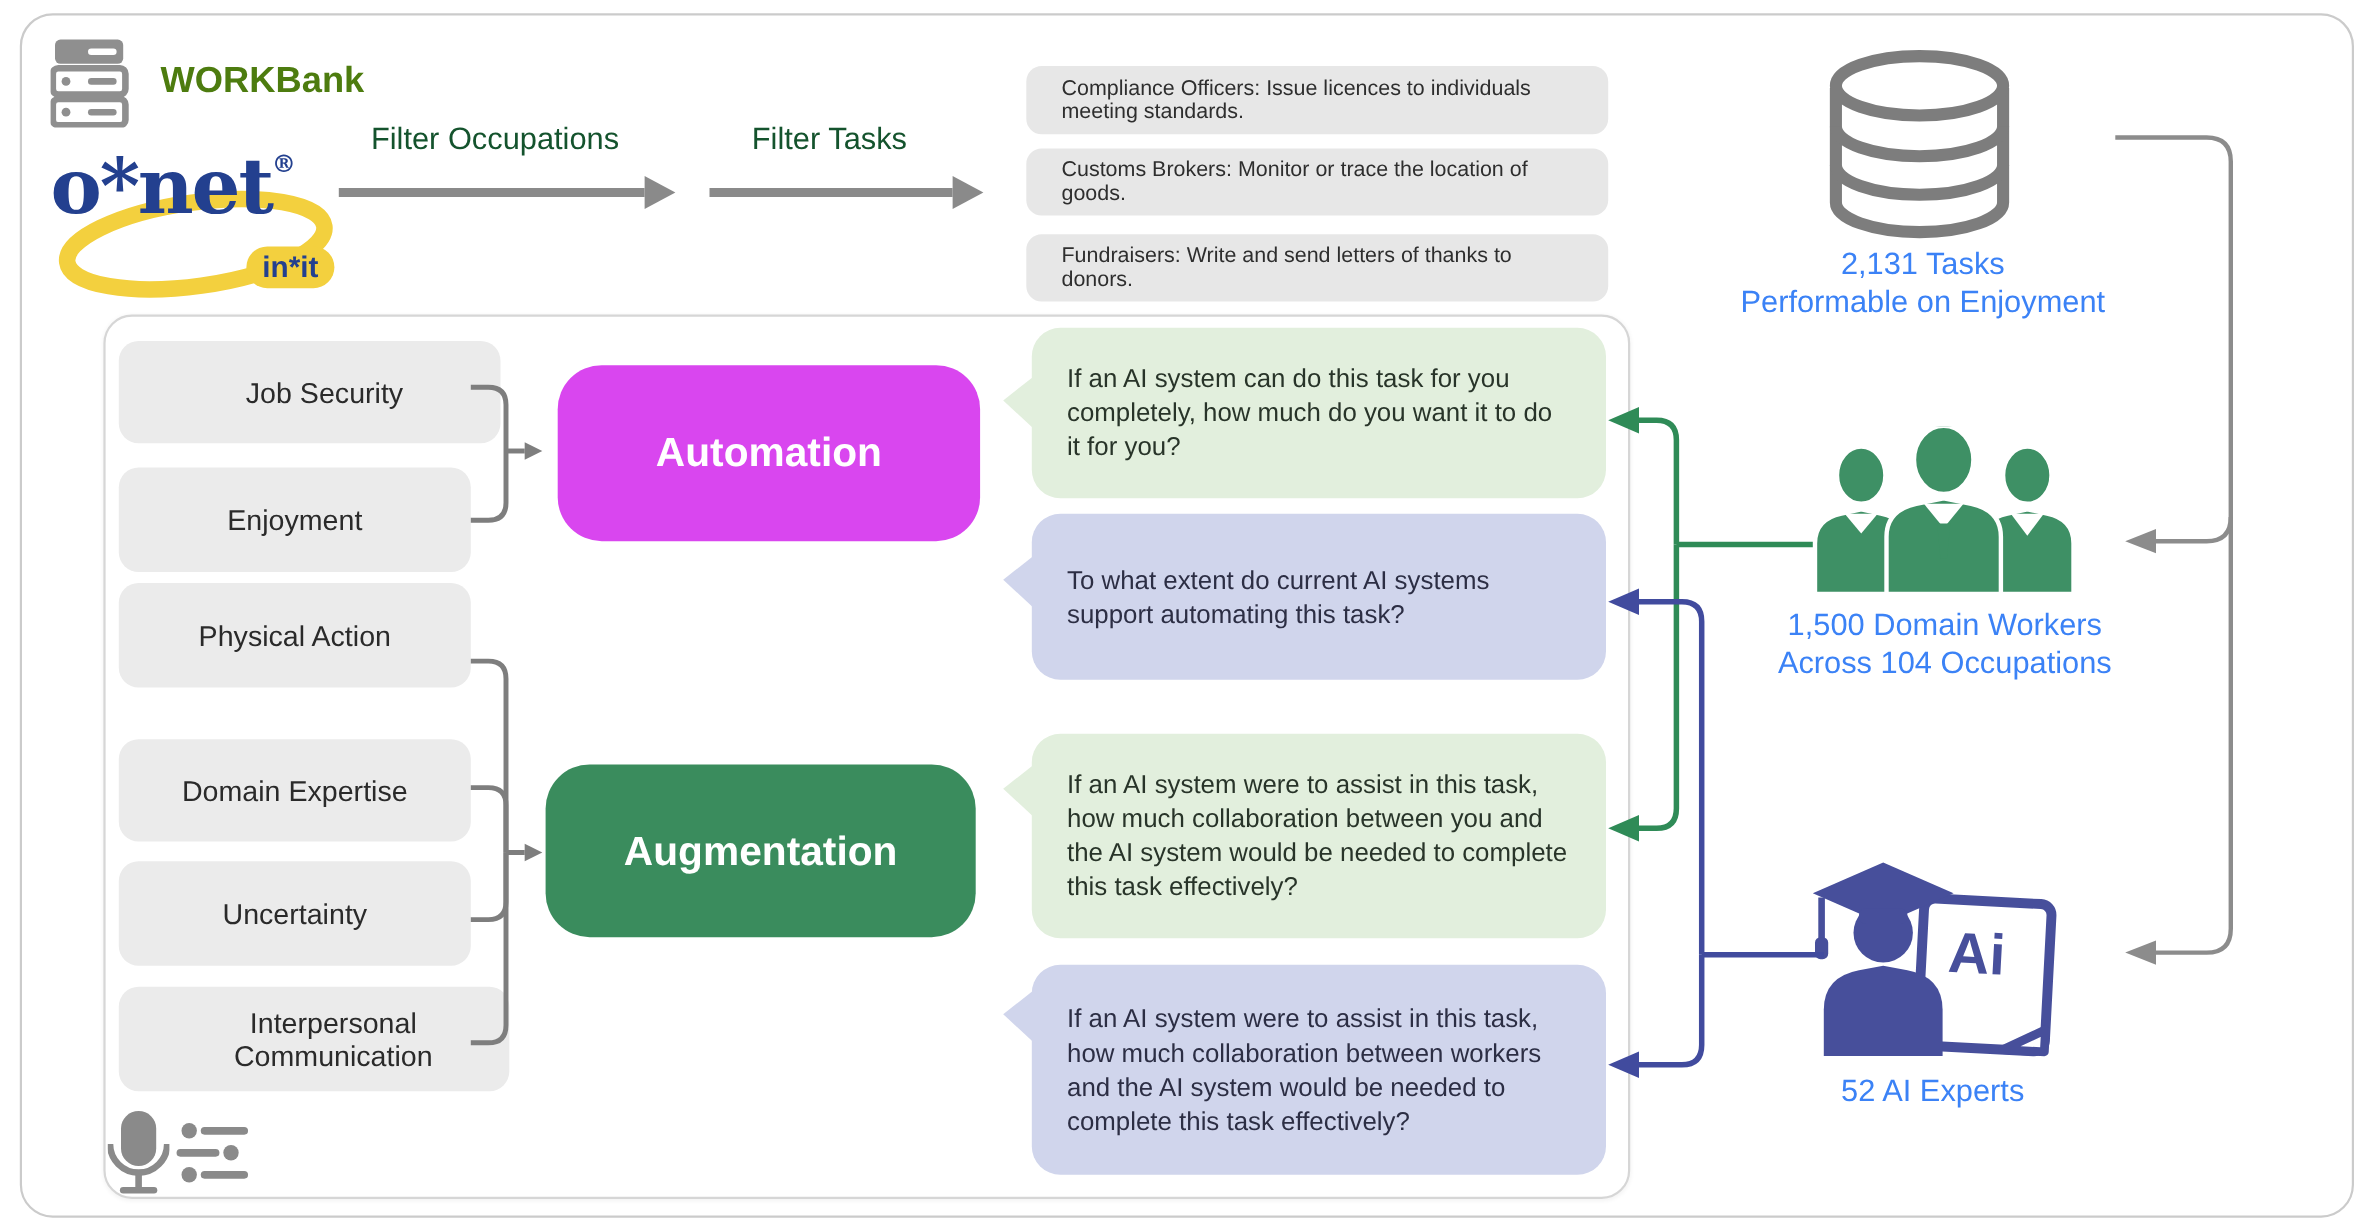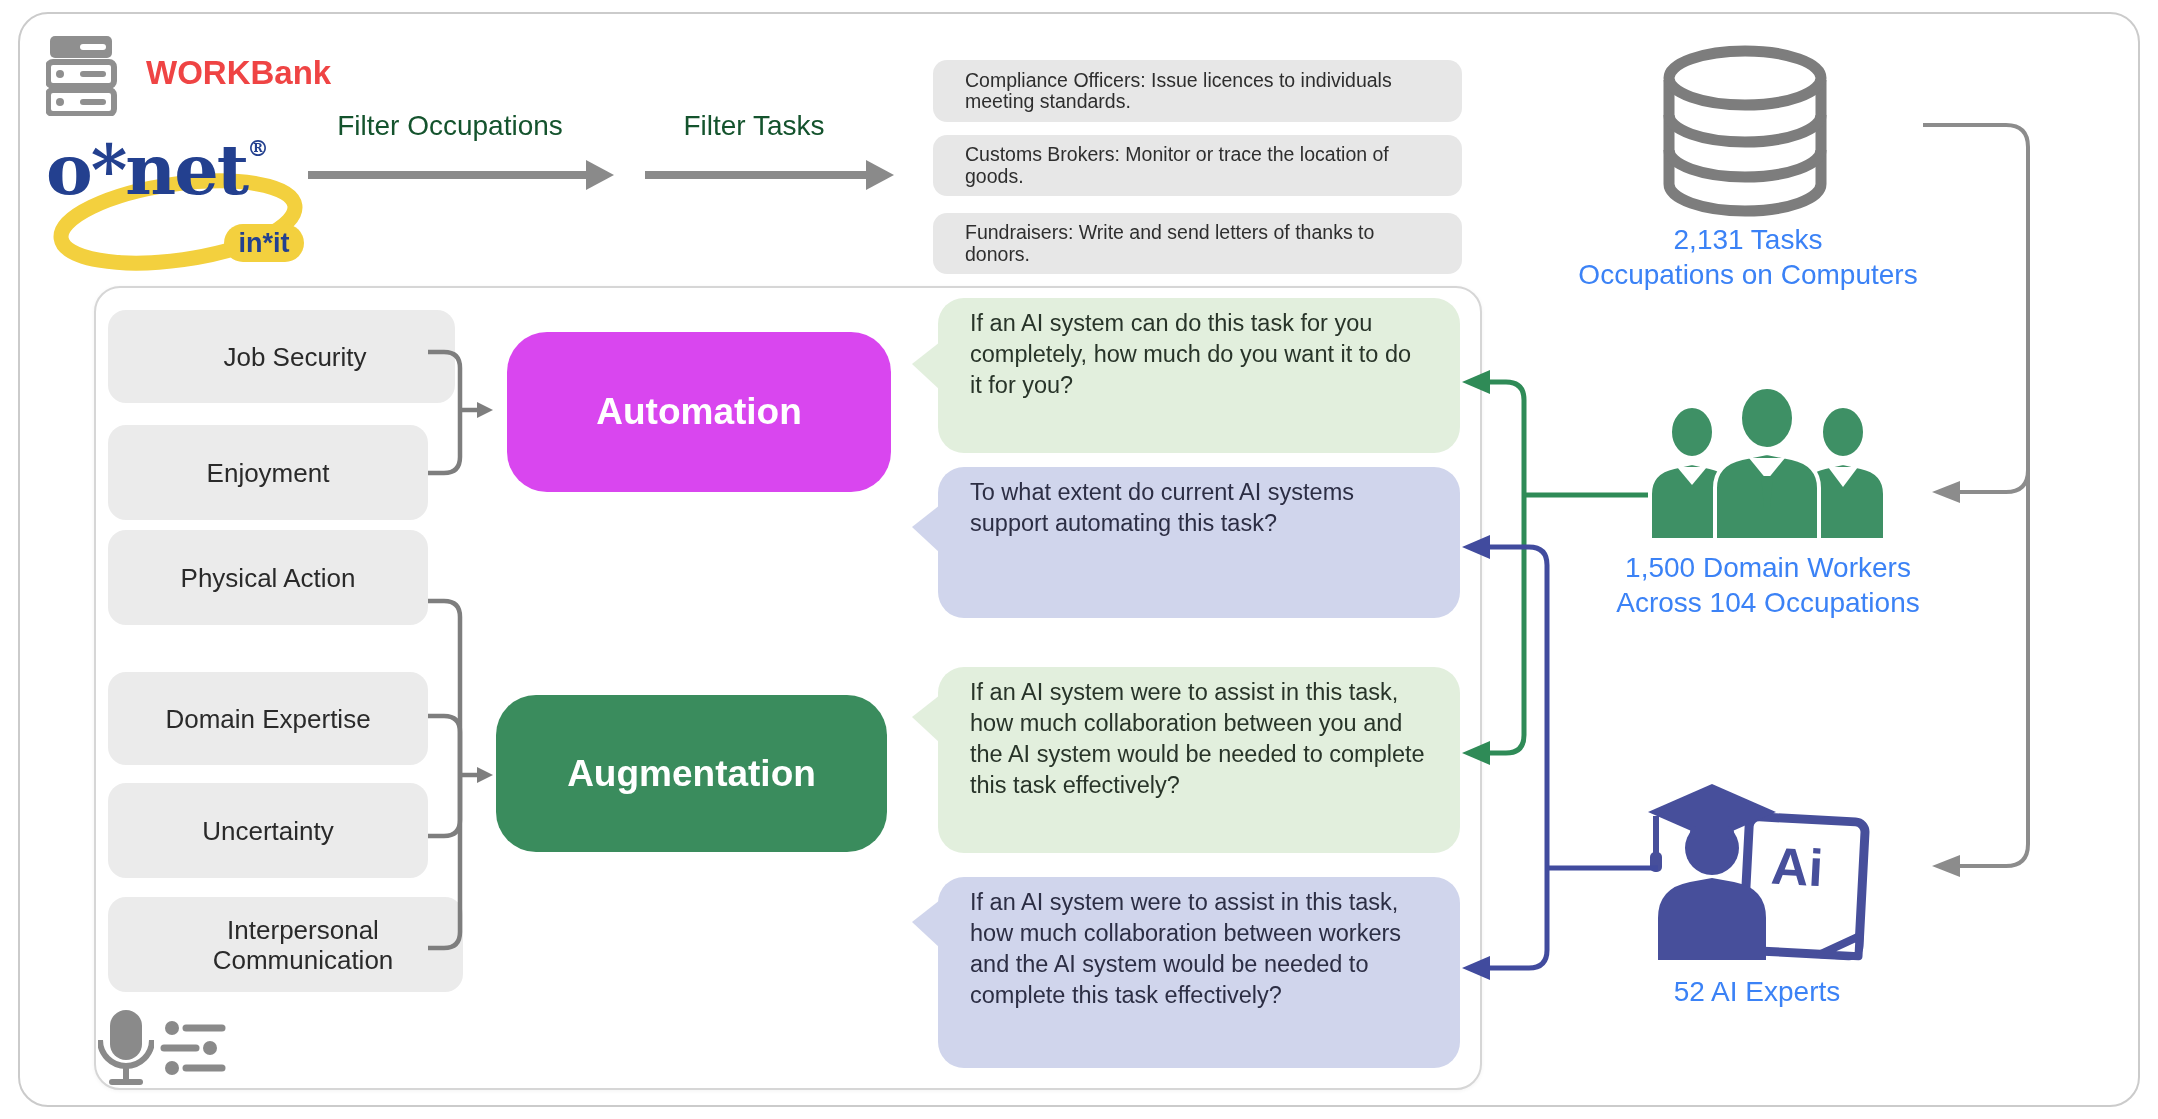--- a/index.html
+++ b/index.html
@@ -5,21 +5,21 @@
   html,body{margin:0;padding:0;background:#ffffff;}
   #stage{
     position:relative;width:2158px;height:1119px;background:#ffffff;overflow:hidden;
     font-family:"Liberation Sans","DejaVu Sans",sans-serif;color:#222;
   }
   .abs{position:absolute;}
   #outer-frame{
     left:18px;top:12px;width:2118px;height:1091px;border:2px solid #cbcbcb;border-radius:30px;
   }
   
-  #workbank-title{left:146px;top:54px;font-size:33px;font-weight:bold;color:#ef4444;}
+  #workbank-title{left:146px;top:54px;font-size:33px;font-weight:bold;color:#4d7c0f;}
   #onet-logo{left:38px;top:128px;width:280px;height:150px;}
   #onet-text{left:8px;top:0px;font-family:"DejaVu Serif","Liberation Serif",serif;font-weight:bold;font-size:70px;color:#23408f;letter-spacing:-2px;}
   #onet-reg{font-size:22px;vertical-align:38px;letter-spacing:0;}
   #onet-init-badge{left:186px;top:96px;width:80px;height:38px;background:#f3d03e;border-radius:19px;
     display:flex;align-items:center;justify-content:center;font-weight:bold;font-size:27px;color:#23408f;}
   .step-label{top:110px;width:320px;text-align:center;font-size:28px;color:#14532d;}
   #step-occupations{left:290px;}
   #step-tasks{left:594px;}
   
   .task-box{
@@ -53,21 +53,21 @@
   #factor-6{top:897px;height:95px;padding-left:35px;}
   .category-box{
     display:flex;align-items:center;justify-content:center;
     color:#ffffff;font-weight:bold;font-size:37px;border-radius:40px;
   }
   #automation-box{left:495px;top:332px;width:384px;height:160px;background:#d946ef;margin-left:12px;}
   #augmentation-box{left:496px;top:695px;width:391px;height:157px;background:#3a8c5d;}
   
   .bubble{
     left:938px;width:522px;border-radius:26px;box-sizing:border-box;
-    display:flex;padding:10px 32px 10px 32px;
+    display:flex;align-items:center;padding:10px 32px 10px 32px;
     font-size:23.5px;line-height:31px;
   }
   .bubble.green{background:#e2efdd;color:#283429;}
   .bubble.lavender{background:#d0d5ec;color:#2c2e44;}
   .bubble::before{
     content:"";position:absolute;left:-26px;
     border-top:22px solid transparent;border-bottom:26px solid transparent;
     border-right:28px solid #e2efdd;
   }
   .bubble.lavender::before{border-right-color:#d0d5ec;}
@@ -122,21 +122,21 @@
   <div id="task-box-3" class="abs task-box">Fundraisers: Write and send letters of thanks to donors.</div>
 
   <svg class="abs" style="left:1661px;top:40px;" width="168" height="180" viewBox="0 0 168 180">
     <path d="M8,40 V144 A76,27 0 0 0 160,144 V40" fill="#ffffff" stroke="#7d7d7d" stroke-width="11"></path>
     <path d="M8,75  A76,27 0 0 0 160,75" fill="none" stroke="#7d7d7d" stroke-width="11"></path>
     <path d="M8,110 A76,27 0 0 0 160,110" fill="none" stroke="#7d7d7d" stroke-width="11"></path>
     <ellipse cx="84" cy="38" rx="76" ry="27" fill="#ffffff" stroke="#7d7d7d" stroke-width="11"></ellipse>
   </svg>
   <div id="tasks-db-label" class="abs right-label">
     <div>2,131 Tasks</div>
-    <div>Occupations on Computers</div>
+    <div>Performable on Enjoyment</div>
   </div>
 
   <svg class="abs" style="left:1630px;top:388px;" width="275" height="156" viewBox="0 0 275 156">
     <g fill="#3e9065" stroke="#ffffff" stroke-width="4">
       <ellipse cx="62" cy="44" rx="22" ry="26"></ellipse>
       <path d="M20,152 V106 Q20,84 44,79 L62,75 L80,79 Q104,84 104,106 V152 Z"></path>
       <ellipse cx="213" cy="44" rx="22" ry="26"></ellipse>
       <path d="M171,152 V106 Q171,84 195,79 L213,75 L231,79 Q255,84 255,106 V152 Z"></path>
       <ellipse cx="137" cy="30" rx="27" ry="31"></ellipse>
       <path d="M85,152 V100 Q85,76 112,70 L137,65 L162,70 Q189,76 189,100 V152 Z"></path>

